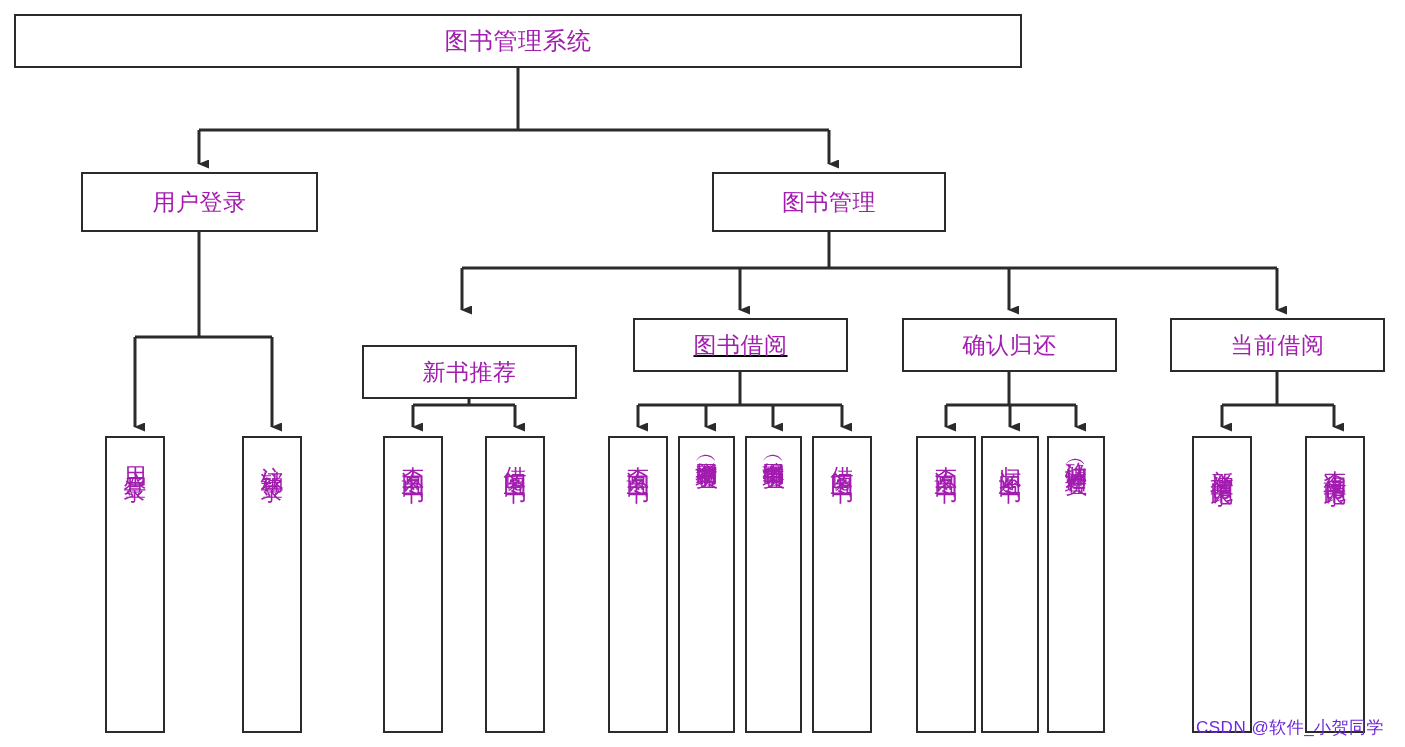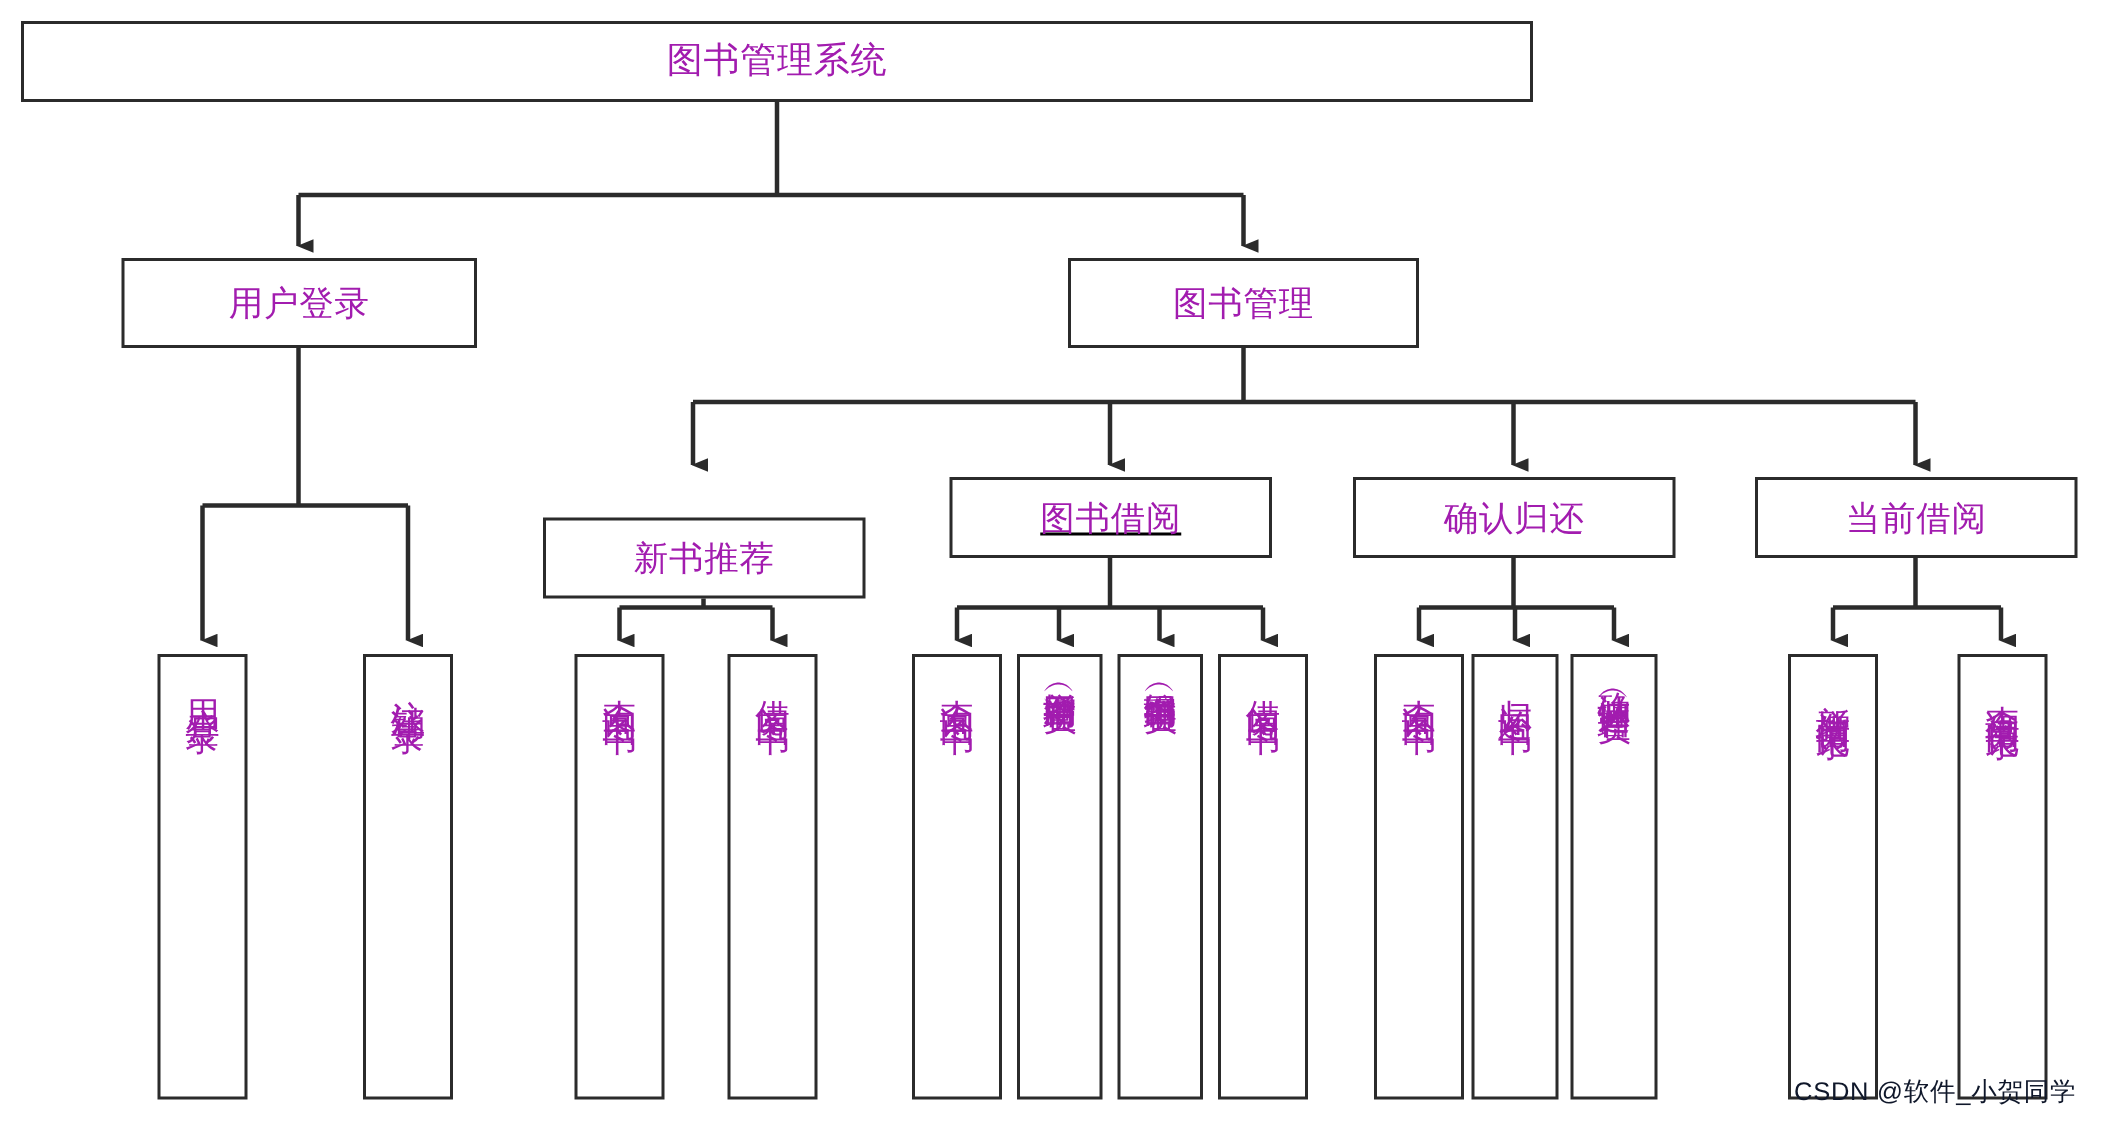--- a/index.html
+++ b/index.html
@@ -58,21 +58,21 @@
   .vert .node-label {
     writing-mode: vertical-rl;
     text-orientation: upright;
     font-size: 23px;
     letter-spacing: 5px;
     line-height: 1;
   }
   .watermark {
     position: absolute;
     font-size: 17px;
-    color: #0f172a;
+    color: #6d28d9;
     white-space: nowrap;
     letter-spacing: 0.5px;
   }
 </style>
 </head>
 <body>
 
 <div id="diagram-root">
 
   <svg class="diagram-svg" viewBox="0 0 1405 747">

